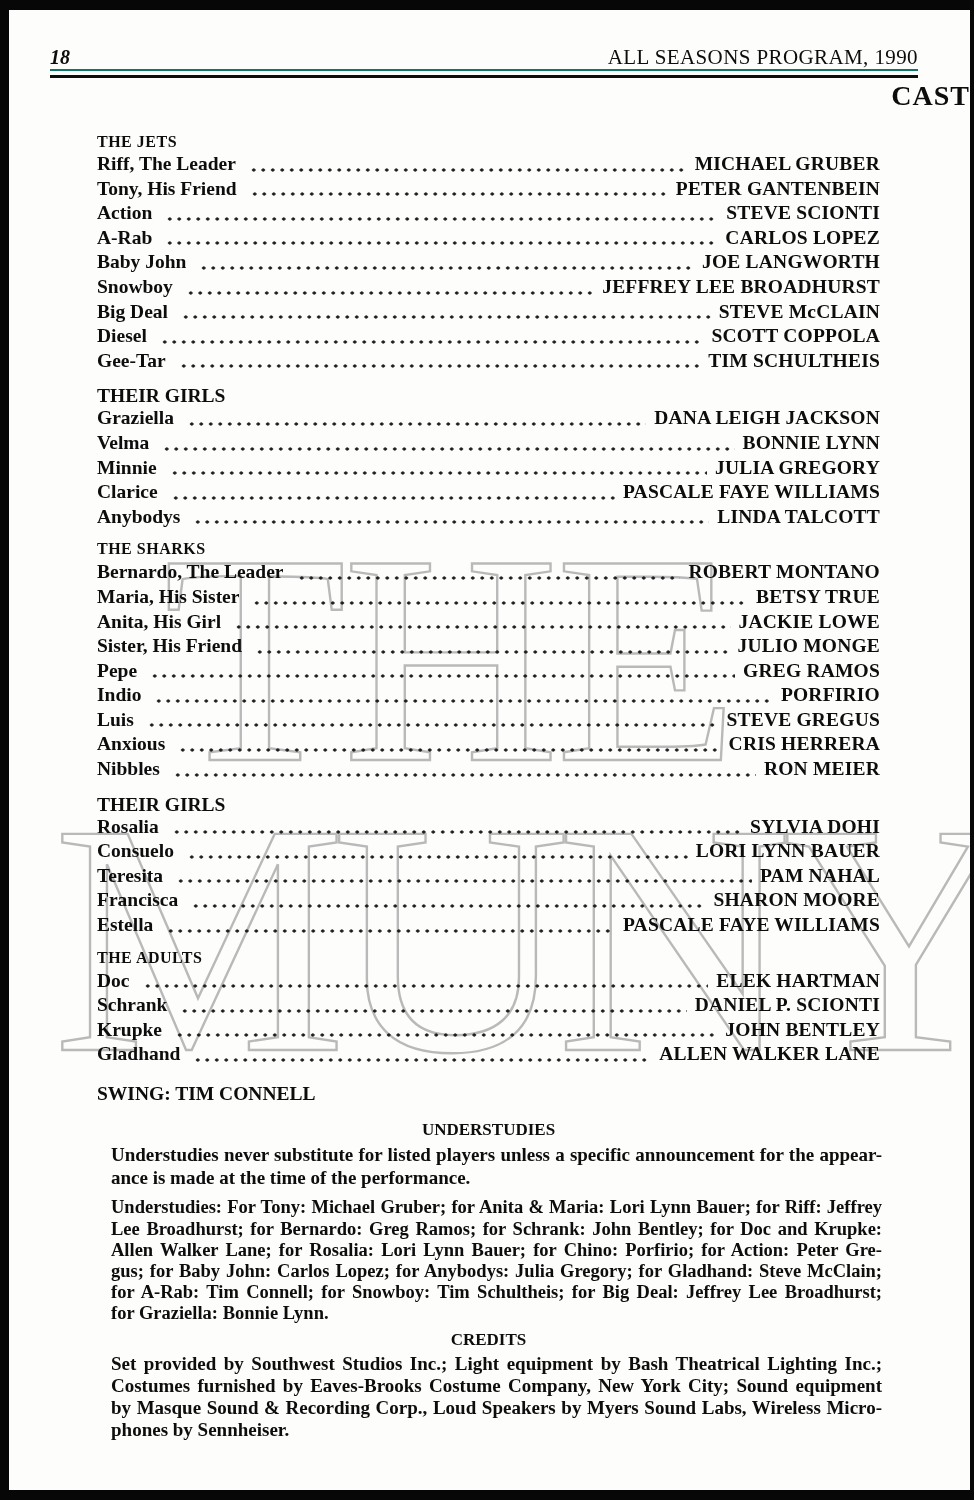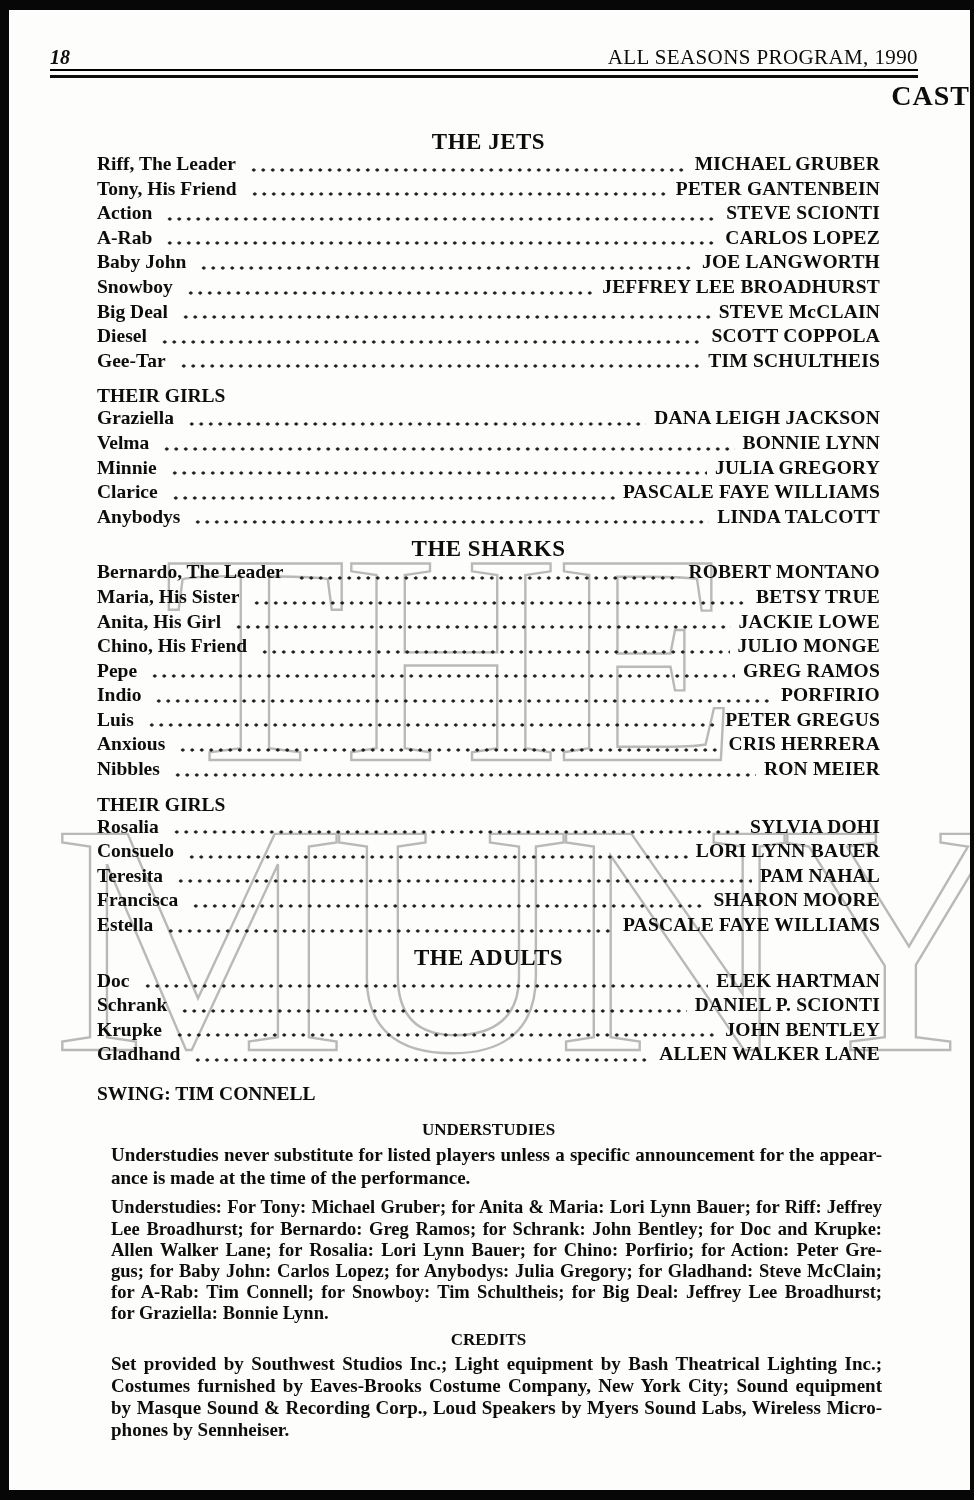--- a/index.html
+++ b/index.html
@@ -24,35 +24,35 @@
   .watermark {
     position: absolute; left: 0; top: 0; z-index: 0;
     pointer-events: none;
   }
   .content { position: relative; z-index: 1; }
 
   
   .header-block {
     margin: 36px 52px 0 41px;
     display: flex; justify-content: space-between; align-items: baseline;
-    border-bottom: 2px solid #000000;
+    border-bottom: 2px solid #0f766e;
     padding-bottom: 1px;
   }
   .page-number { font-size: 20px; font-weight: 700; font-style: italic; line-height: 22px; }
   .program-title { font-size: 21px; font-weight: 400; line-height: 22px; letter-spacing: 0.4px; }
   .header-rule2 { height: 3px; background: #0d0d0d; margin: 4px 52px 0 41px; }
 
   .cast-title {
     text-align: right; font-size: 28px; font-weight: 700;
     line-height: 30px; margin-top: 3px; letter-spacing: 1px;
   }
 
   .cast-body { margin: 0 90px 0 88px; }
   .sec-heading { font-weight: 700; }
-  .sec-heading.center { text-align: center; font-size: 23px; line-height: 22px; margin-top: 9px; letter-spacing: 0.5px; }
+  .sec-heading.center { text-align: left; font-size: 16px; line-height: 22px; margin-top: 9px; letter-spacing: 0.5px; }
   .sec-heading.center.first { margin-top: 20px; line-height: 21px; }
   .sec-heading.left { text-align: left; font-size: 19.5px; line-height: 21px; margin-top: 12px; }
 
   .cast-row {
     display: flex; align-items: baseline;
     font-size: 19.5px; font-weight: 700; line-height: 24.6px;
     white-space: nowrap;
   }
   .cast-row .role { flex: 0 0 auto; }
   .cast-row .actor { flex: 0 0 auto; letter-spacing: 0.2px; }
@@ -185,38 +185,38 @@
               <span class="role">Maria, His Sister</span>
               <span class="dots"></span>
               <span class="actor">BETSY TRUE</span>
             </div>
             <div class="cast-row">
               <span class="role">Anita, His Girl</span>
               <span class="dots"></span>
               <span class="actor">JACKIE LOWE</span>
             </div>
             <div class="cast-row">
-              <span class="role">Chino, His Friend</span>
+              <span class="role">Sister, His Friend</span>
               <span class="dots"></span>
               <span class="actor">JULIO MONGE</span>
             </div>
             <div class="cast-row">
               <span class="role">Pepe</span>
               <span class="dots"></span>
               <span class="actor">GREG RAMOS</span>
             </div>
             <div class="cast-row">
               <span class="role">Indio</span>
               <span class="dots"></span>
               <span class="actor">PORFIRIO</span>
             </div>
             <div class="cast-row">
               <span class="role">Luis</span>
               <span class="dots"></span>
-              <span class="actor">PETER GREGUS</span>
+              <span class="actor">STEVE GREGUS</span>
             </div>
             <div class="cast-row">
               <span class="role">Anxious</span>
               <span class="dots"></span>
               <span class="actor">CRIS HERRERA</span>
             </div>
             <div class="cast-row">
               <span class="role">Nibbles</span>
               <span class="dots"></span>
               <span class="actor">RON MEIER</span>

